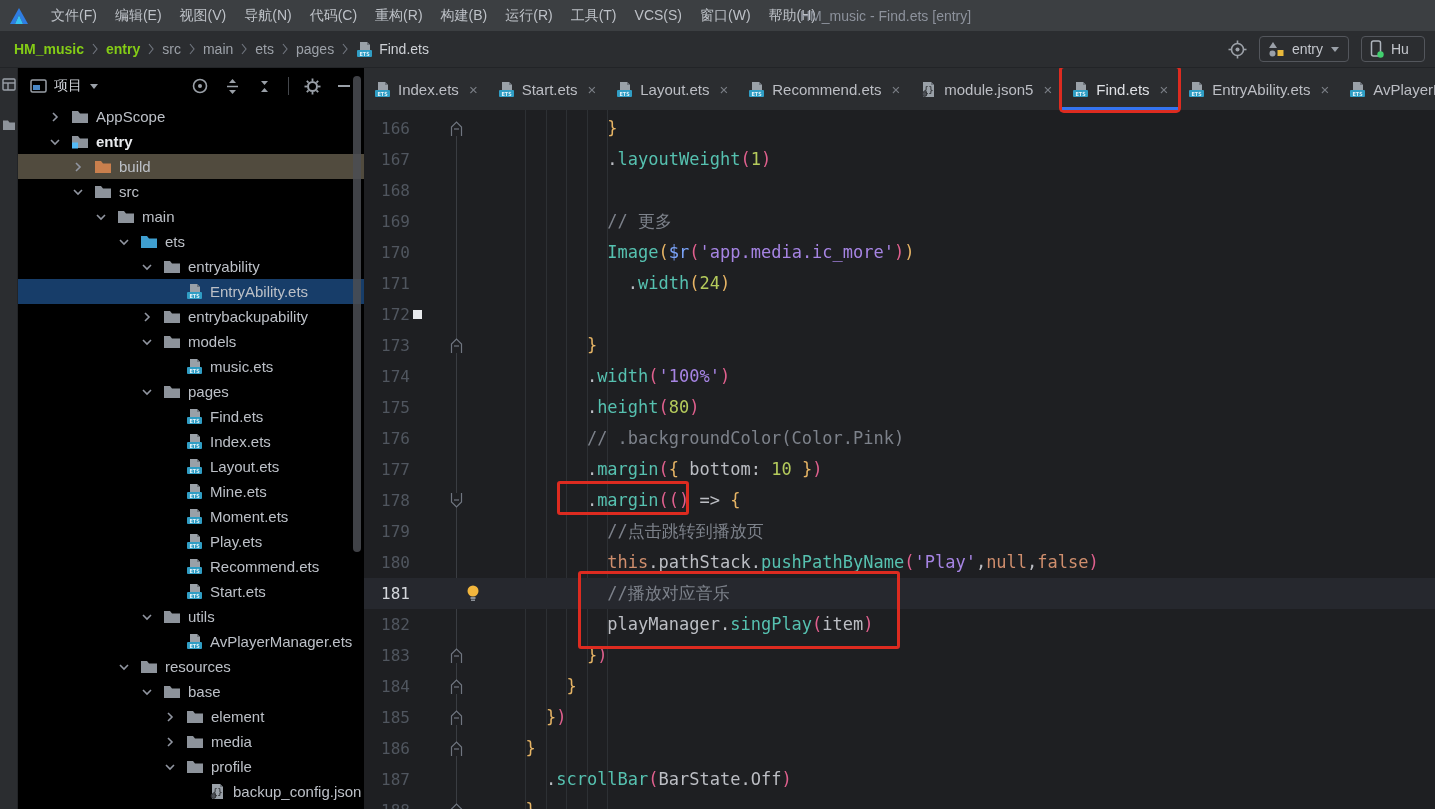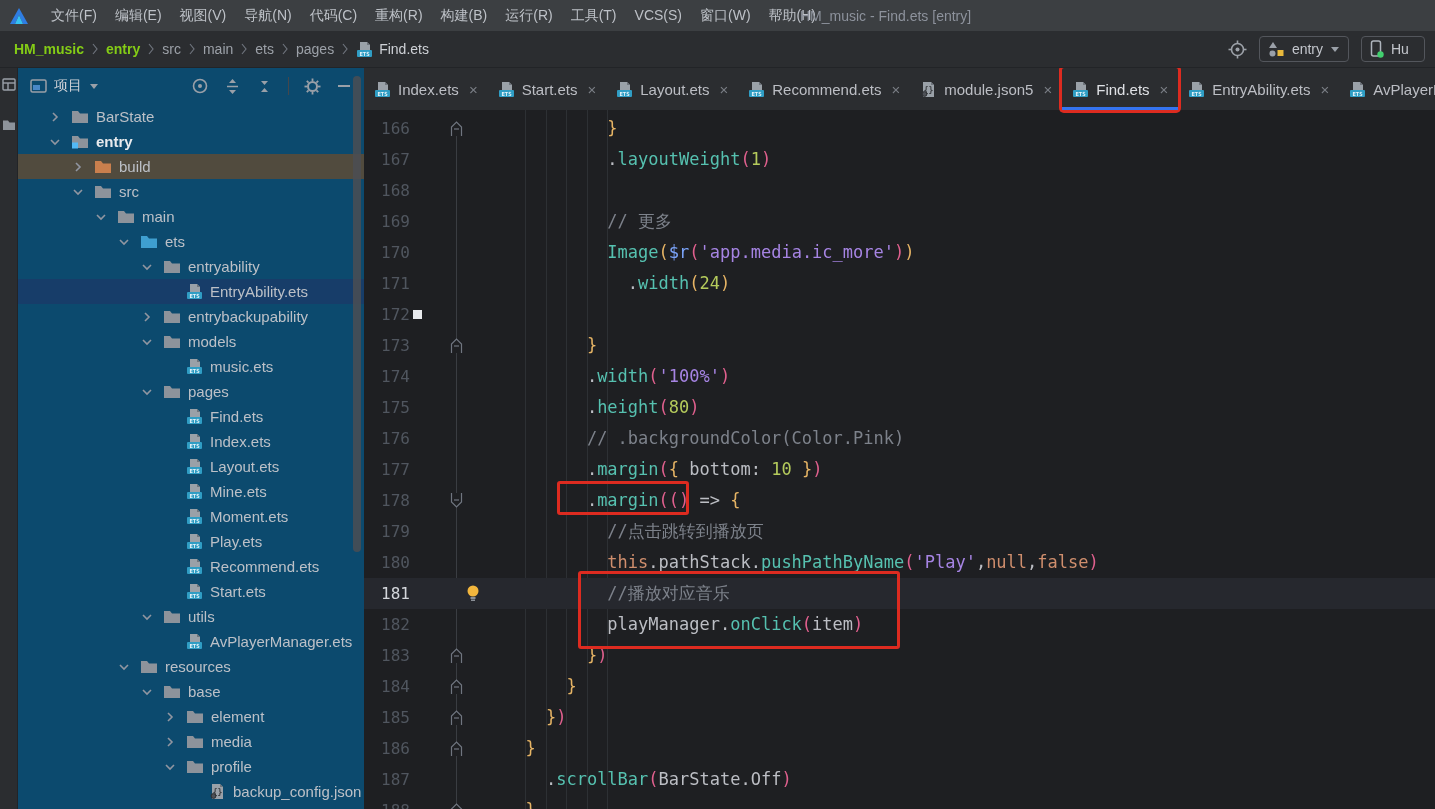--- a/index.html
+++ b/index.html
@@ -23,21 +23,21 @@
   .crumb-sep { margin:0 2px; }
   .crumb-right { margin-left:auto; display:flex; align-items:center; gap:12px; }
   .combo { display:flex; align-items:center; gap:7px; border:1px solid #53565c; border-radius:4px;
     height:26px; padding:0 8px; color:#c3c6cc; }
   .combo.device { width:64px; overflow:hidden; }
 
   
   .main { display:flex; height:741px; }
   .stripe { width:18px; background:#2b2d30; border-right:1px solid #222427;
     display:flex; flex-direction:column; align-items:center; padding-top:10px; gap:28px; }
-  .project { width:346px; background:#0c4a6e; position:relative; overflow:hidden; flex:none; }
+  .project { width:346px; background:#000000; position:relative; overflow:hidden; flex:none; }
   .ptoolbar { height:36px; display:flex; align-items:center; padding:0 12px; color:#ced1d7; font-size:14px; }
   .ptool-left { display:flex; align-items:center; gap:7px; }
   .ptool-icons { margin-left:auto; display:flex; align-items:center; gap:15px; }
   .ptool-sep { width:1px; height:18px; background:#44474c; }
   .tree { position:relative; font-size:15px; color:#bcc0c7; }
   .trow { height:25px; display:flex; align-items:center; white-space:nowrap; }
   .trow .ticon { margin:0 7px 0 4px; flex:none; }
   .trow.selected { background:#173d69; }
   .trow.highlight { background:#514b3e; }
   .trow.bold .tlabel { color:#e8eaed; font-weight:bold; }
@@ -279,21 +279,21 @@
           <span style="width: 20px; flex: 0 0 auto; display: inline-flex;">
             <svg width="16" height="16" viewBox="0 0 16 16">
               <polyline points="6,4 10,8 6,12" fill="none" stroke="#9196a1" stroke-width="1.6"></polyline>
             </svg>
           </span>
           <span class="ticon" style="display: inline-flex; align-items: center;">
             <svg width="18" height="15" viewBox="0 0 18 15">
               <path d="M1 2h6l2 2.5h8V14H1z" fill="#8d939b"></path>
             </svg>
           </span>
-          <span class="tlabel">BarState</span>
+          <span class="tlabel">AppScope</span>
         </div>
         <div class="trow bold" style="padding-left: 29px;">
           <span style="width: 20px; flex: 0 0 auto; display: inline-flex;">
             <svg width="16" height="16" viewBox="0 0 16 16">
               <polyline points="4,6 8,10 12,6" fill="none" stroke="#9196a1" stroke-width="1.6"></polyline>
             </svg>
           </span>
           <span class="ticon" style="display: inline-flex; align-items: center;">
             <svg width="18" height="15" viewBox="0 0 18 15">
               <path d="M1 2h6l2 2.5h8V14H1z" fill="#8d939b"></path>
@@ -821,21 +821,21 @@
             <svg width="16" height="19" viewBox="0 0 16 19">
               <circle cx="8" cy="7" r="5.5" fill="#f2b63d"></circle>
               <rect x="5.5" y="13" width="5" height="2" fill="#8a8f96"></rect>
               <rect x="6" y="15.5" width="4" height="1.5" fill="#8a8f96"></rect>
             </svg>
           </span>
           <span class="lcode"><span class="tk-p">          </span><span class="tk-c">//播放对应音乐</span></span>
         </div>
         <div class="line">
           <span class="lnum">182</span>
-          <span class="lcode"><span class="tk-p">          </span><span class="tk-p">playManager</span><span class="tk-p">.</span><span class="tk-m">onClick</span><span class="tk-pp">(</span><span class="tk-p">item</span><span class="tk-pp">)</span></span>
+          <span class="lcode"><span class="tk-p">          </span><span class="tk-p">playManager</span><span class="tk-p">.</span><span class="tk-m">singPlay</span><span class="tk-pp">(</span><span class="tk-p">item</span><span class="tk-pp">)</span></span>
         </div>
         <div class="line">
           <span class="lnum">183</span>
           <span class="lfold">
             <svg width="15" height="17" viewBox="0 0 15 17">
               <path d="M2.5 16V7l5-5 5 5v9" fill="#1e1f22" stroke="#707680" stroke-width="1.2"></path>
               <line x1="5" y1="9" x2="10" y2="9" stroke="#707680" stroke-width="1.2"></line>
             </svg>
           </span>
           <span class="lcode"><span class="tk-p">        </span><span class="tk-by">}</span><span class="tk-pp">)</span></span>

